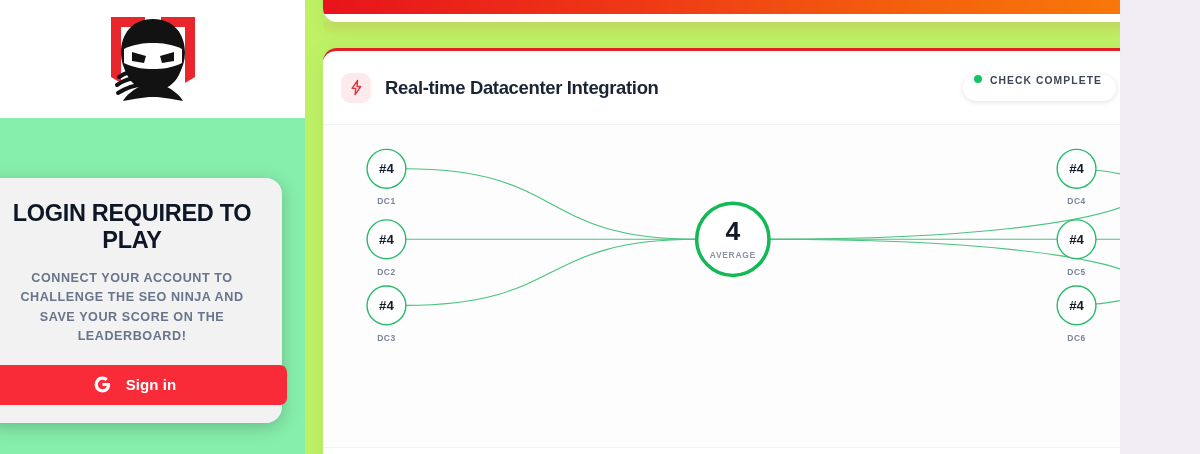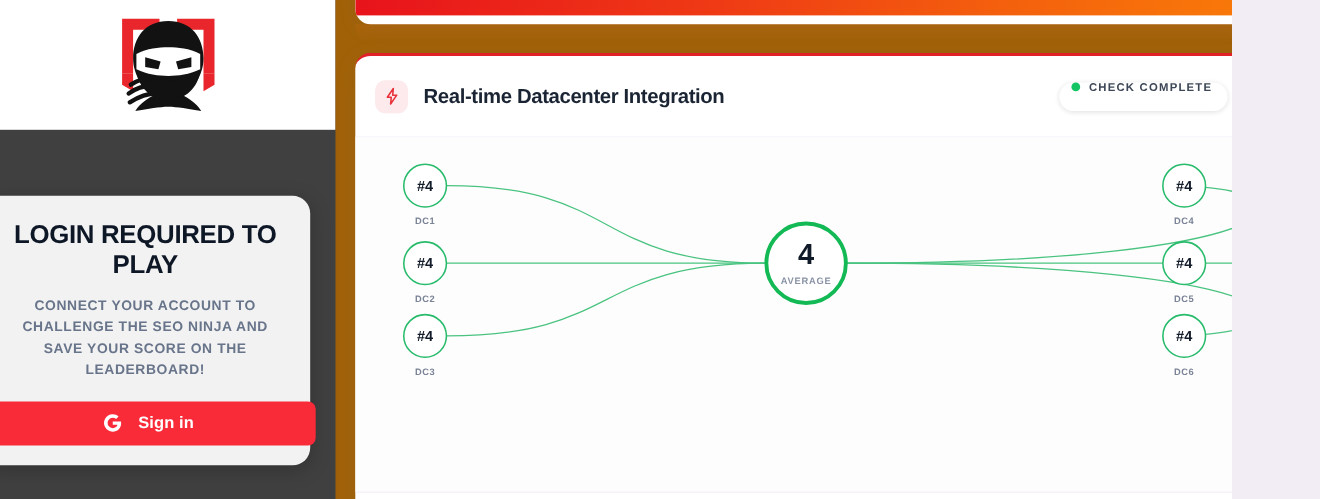--- a/index.html
+++ b/index.html
@@ -20,21 +20,21 @@
     height: 454px;
   }
 
   
   .sidebar {
     position: absolute;
     left: 0;
     top: 0;
     width: 314px;
     height: 454px;
-    background: #404040;
+    background: #86efac;
     overflow: hidden;
   }
   .logo-panel {
     position: absolute;
     left: 0;
     top: 0;
     width: 305px;
     height: 118px;
     background: #ffffff;
     display: flex;
@@ -104,21 +104,21 @@
     display: block;
   }
 
   
   .main {
     position: absolute;
     left: 305px;
     top: 0;
     width: 815px;
     height: 454px;
-    background: #a16207;
+    background: #bef264;
     overflow: hidden;
   }
 
   
   .card-above {
     position: absolute;
     left: 18px;
     top: -46px;
     right: -20px;
     height: 68px;

